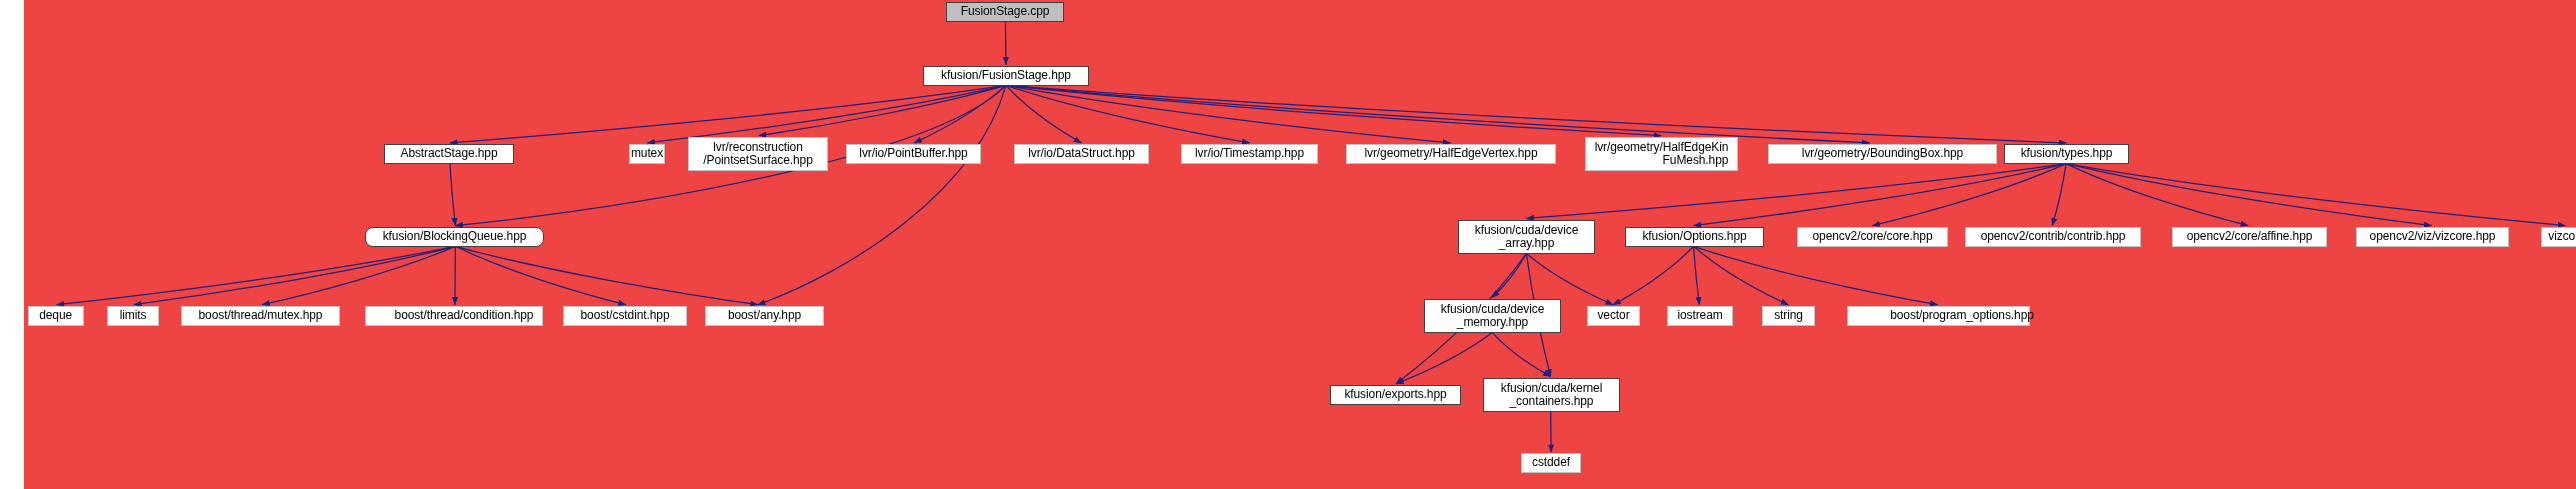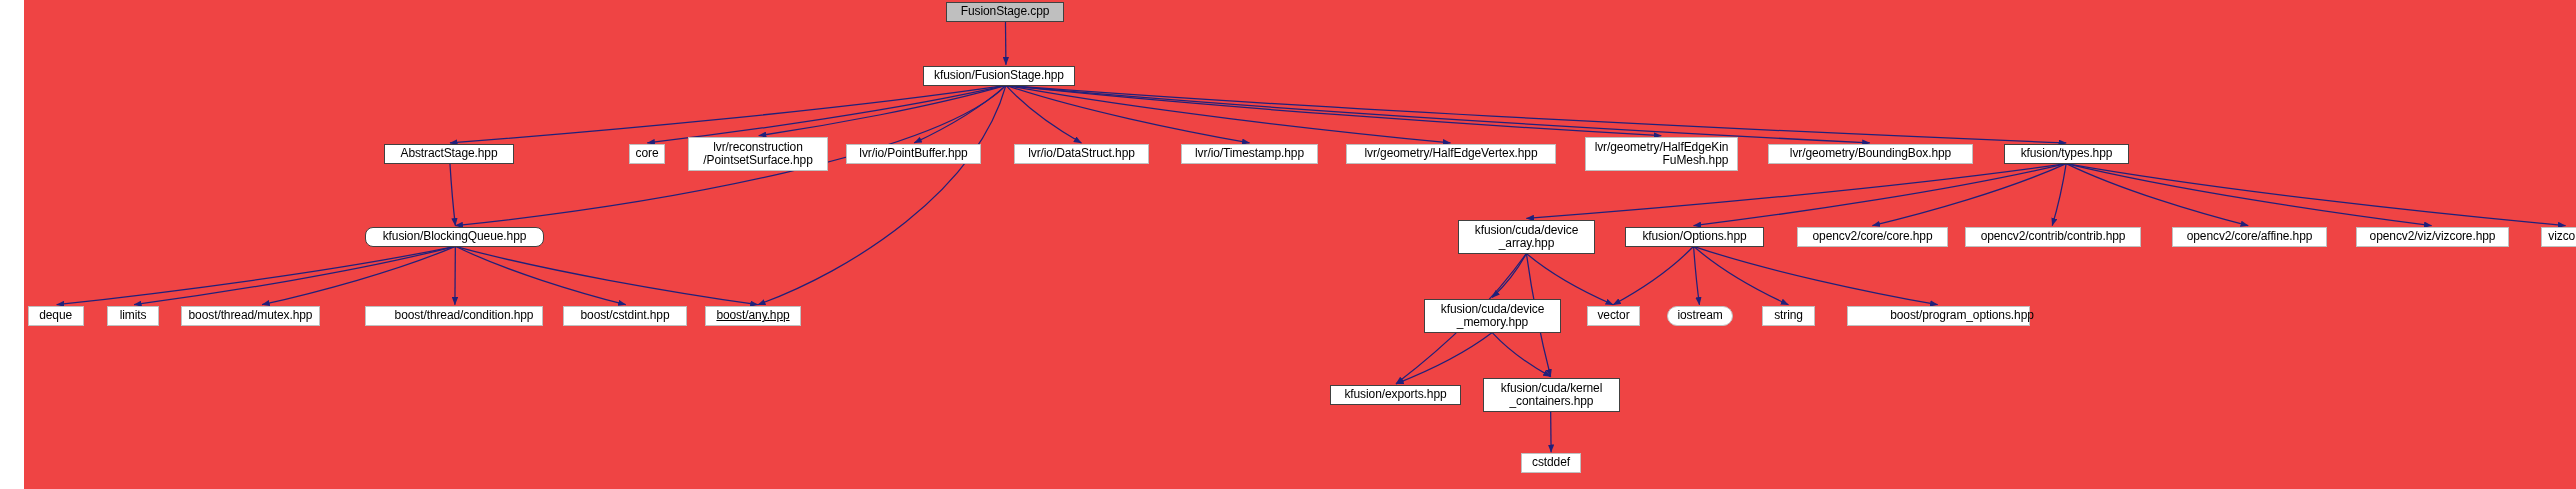--- a/index.html
+++ b/index.html
@@ -96,52 +96,52 @@
         <path d="M 1856 274 C 1857.95 301.72, 1860.68 325.48, 1862.5 339" fill="none" stroke="#20207a" stroke-width="1.4" marker-end="url(#arrowhead)"></path>
         <path d="M 1856 274 C 1887.65 301.72, 1931.96 325.48, 1961.5 339" fill="none" stroke="#20207a" stroke-width="1.4" marker-end="url(#arrowhead)"></path>
         <path d="M 1856 274 C 1937.45 301.72, 2051.48 325.48, 2127.5 339" fill="none" stroke="#20207a" stroke-width="1.4" marker-end="url(#arrowhead)"></path>
         <path d="M 1632 370 C 1599.9 394.36, 1554.96 415.24, 1525 427" fill="none" stroke="#20207a" stroke-width="1.4" marker-end="url(#arrowhead)"></path>
         <path d="M 1632 370 C 1651.5 391, 1678.8 409, 1697 419" fill="none" stroke="#20207a" stroke-width="1.4" marker-end="url(#arrowhead)"></path>
         <path d="M 1697 458 L 1697.5 503" fill="none" stroke="#20207a" stroke-width="1.4" marker-end="url(#arrowhead)"></path>
       </g>
   </svg>
   <div id="nodes-group">
       <div class="graph-node node-root" style="left: 922px; top: 1.8px; width: 118px; height: 20px;">FusionStage.cpp</div>
-      <div class="graph-node node-bold" style="left: 899px; top: 66px; width: 152px; height: 20px;">kfusion/FusionStage.hpp</div>
+      <div class="graph-node node-bold" style="left: 899px; top: 66px; width: 166px; height: 20px;">kfusion/FusionStage.hpp</div>
       <div class="graph-node node-bold" style="left: 360px; top: 144px; width: 130px; height: 20px;">AbstractStage.hpp</div>
-      <div class="graph-node node-plain" style="left: 605px; top: 144px; width: 36px; height: 20px;">core</div>
+      <div class="graph-node node-plain" style="left: 605px; top: 144px; width: 36px; height: 20px;">mutex</div>
       <div class="graph-node node-plain" style="left: 664px; top: 137px; width: 140px; height: 34px;">lvr/reconstruction
 /PointsetSurface.hpp</div>
       <div class="graph-node node-plain" style="left: 822px; top: 144px; width: 135px; height: 20px;">lvr/io/PointBuffer.hpp</div>
       <div class="graph-node node-plain" style="left: 990px; top: 144px; width: 135px; height: 20px;">lvr/io/DataStruct.hpp</div>
       <div class="graph-node node-plain" style="left: 1157px; top: 144px; width: 137px; height: 20px;">lvr/io/Timestamp.hpp</div>
       <div class="graph-node node-plain" style="left: 1322px; top: 144px; width: 210px; height: 20px;">lvr/geometry/HalfEdgeVertex.hpp</div>
       <div class="graph-node node-plain" style="left: 1561px; top: 137px; width: 153px; height: 34px; text-align: right;">lvr/geometry/HalfEdgeKin
 FuMesh.hpp</div>
-      <div class="graph-node node-plain" style="left: 1744px; top: 144px; width: 205px; height: 20px;">lvr/geometry/BoundingBox.hpp</div>
+      <div class="graph-node node-plain" style="left: 1744px; top: 144px; width: 229px; height: 20px;">lvr/geometry/BoundingBox.hpp</div>
       <div class="graph-node node-bold" style="left: 1980px; top: 144px; width: 125px; height: 20px;">kfusion/types.hpp</div>
       <div class="graph-node node-bold" style="left: 341px; top: 227px; width: 179px; height: 20px; border-radius: 8px;">kfusion/BlockingQueue.hpp</div>
       <div class="graph-node node-bold" style="left: 1434px; top: 220px; width: 137px; height: 34px;">kfusion/cuda/device
 _array.hpp</div>
       <div class="graph-node node-bold" style="left: 1601px; top: 227px; width: 139px; height: 20px;">kfusion/Options.hpp</div>
       <div class="graph-node node-plain" style="left: 1773px; top: 227px; width: 151px; height: 20px;">opencv2/core/core.hpp</div>
       <div class="graph-node node-plain" style="left: 1941px; top: 227px; width: 176px; height: 20px;">opencv2/contrib/contrib.hpp</div>
       <div class="graph-node node-plain" style="left: 2148px; top: 227px; width: 155px; height: 20px;">opencv2/core/affine.hpp</div>
       <div class="graph-node node-plain" style="left: 2332px; top: 227px; width: 153px; height: 20px;">opencv2/viz/vizcore.hpp</div>
       <div class="graph-node node-plain" style="left: 2517px; top: 227px; width: 52px; height: 20px;">vizcore</div>
       <div class="graph-node node-plain" style="left: 3.6px; top: 306px; width: 56px; height: 20px;">deque</div>
       <div class="graph-node node-plain" style="left: 83px; top: 306px; width: 52px; height: 20px;">limits</div>
-      <div class="graph-node node-plain" style="left: 157px; top: 306px; width: 139px; height: 20px; text-align: center;">boost/thread/mutex.hpp</div>
+      <div class="graph-node node-plain" style="left: 157px; top: 306px; width: 159px; height: 20px; text-align: center;">boost/thread/mutex.hpp</div>
       <div class="graph-node node-plain" style="left: 341px; top: 306px; width: 178px; height: 20px; padding-left: 20px;">boost/thread/condition.hpp</div>
       <div class="graph-node node-plain" style="left: 539px; top: 306px; width: 124px; height: 20px;">boost/cstdint.hpp</div>
-      <div class="graph-node node-plain" style="left: 681px; top: 306px; width: 96px; height: 20px; text-decoration: underline;">boost/any.hpp</div>
+      <div class="graph-node node-plain" style="left: 681px; top: 306px; width: 119px; height: 20px;">boost/any.hpp</div>
       <div class="graph-node node-bold" style="left: 1400px; top: 299px; width: 137px; height: 34px;">kfusion/cuda/device
 _memory.hpp</div>
       <div class="graph-node node-plain" style="left: 1563px; top: 306px; width: 53px; height: 20px;">vector</div>
-      <div class="graph-node node-plain" style="left: 1643px; top: 306px; width: 66px; height: 20px; border-radius: 10px;">iostream</div>
+      <div class="graph-node node-plain" style="left: 1643px; top: 306px; width: 66px; height: 20px;">iostream</div>
       <div class="graph-node node-plain" style="left: 1738px; top: 306px; width: 53px; height: 20px;">string</div>
       <div class="graph-node node-plain" style="left: 1823px; top: 306px; width: 183px; height: 20px; padding-left: 47px;">boost/program_options.hpp</div>
       <div class="graph-node node-bold" style="left: 1306px; top: 385px; width: 131px; height: 20px;">kfusion/exports.hpp</div>
       <div class="graph-node node-bold" style="left: 1459px; top: 378px; width: 137px; height: 34px;">kfusion/cuda/kernel
 _containers.hpp</div>
       <div class="graph-node node-plain" style="left: 1497px; top: 453px; width: 60px; height: 20px;">cstddef</div>
     </div>
 </div>
 
 

